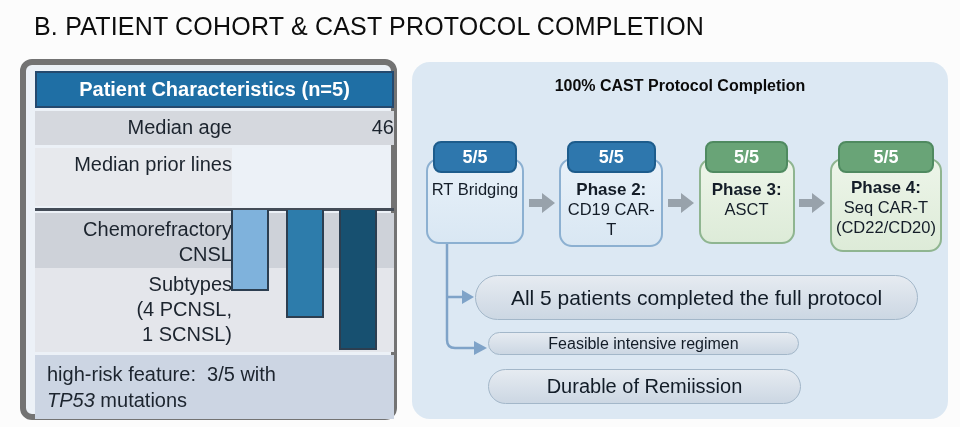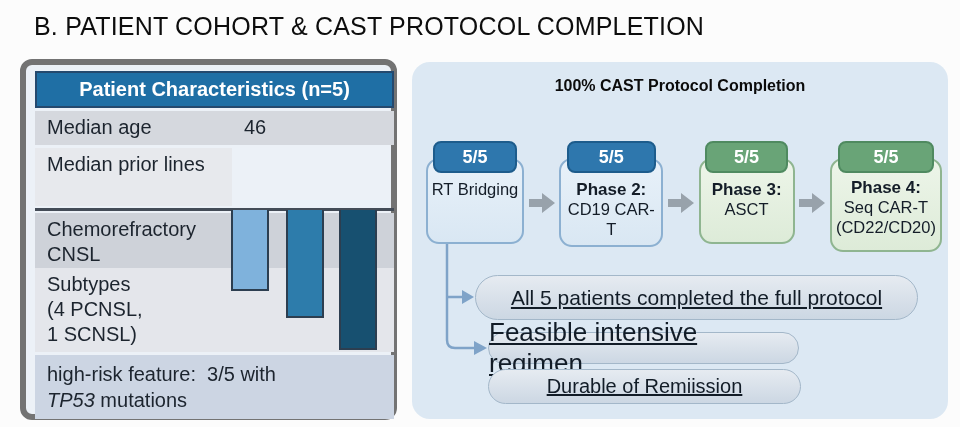--- a/index.html
+++ b/index.html
@@ -15,21 +15,21 @@
   .stage{position:relative; width:960px; height:427px; background:#fcfcfc; overflow:hidden;}
 
   .slide-title{position:absolute; left:34px; top:12px; font-size:25px; font-weight:normal; color:#0d0d0d; letter-spacing:.2px;}
 
   
   .patient-panel{position:absolute; left:20px; top:59px; width:377px; height:361px;
     background:#ecf1f7; border:6px solid #737373; border-radius:12px;}
   .patient-table{position:absolute; left:9px; top:6px; width:359px; display:flex; flex-direction:column;}
   .tbl-header{height:37px; background:var(--header-bg); border:2px solid var(--header-border);
     color:#fff; font-weight:bold; font-size:20px; display:flex; align-items:center; justify-content:center;}
-  .t-row{display:grid; grid-template-columns:197px 1fr; column-gap:0; margin-top:3px;}
+  .t-row{display:grid; grid-template-columns:197px 1fr; column-gap:0; margin-top:3px;text-align:right;}
   .t-row .cell{padding:4px 0 2px 12px; font-size:20px; color:#1c242e; line-height:1.25; white-space:pre-line; display:flex; flex-direction:column; justify-content:flex-start;}
   .row-1{height:34px;} .row-1 .cell{background:#d5d8de;}
   .row-2{height:58px;} .row-2 .cell{background:#e7e9ed;}
   .divider-line{height:3px; background:#444c57; margin-top:2px;}
   .row-3{height:52px; margin-top:2px;} .row-3 .cell{background:#ced2d9;}
   .row-4{height:84px;} .row-4 .cell{background:#e4e6eb;}
   .row-5{height:64px; margin-top:3px; background:#ccd5e3; padding:6px 0 0 12px;
     font-size:20px; color:#1c242e; line-height:1.3;}
   .cohort-bars{position:absolute; left:0; top:0; width:100%; height:100%; pointer-events:none;}
   .cohort-bar{position:absolute; top:145px; width:38px; border:2px solid #2c3e50; border-top:none;}
@@ -58,23 +58,23 @@
   .phase-name{font-weight:bold; font-size:17px;}
   .phase-detail{font-size:16.5px; white-space:pre-line;}
   .phase-arrow{align-self:flex-start; margin-top:51px; flex:0 0 auto;}
 
   .connector-svg{position:absolute; left:0; top:0; z-index:1;}
   .connector-svg path{stroke:var(--connector); stroke-width:2.5; fill:none;}
   .connector-svg polygon{fill:var(--connector);}
 
   .outcome-pill{position:absolute; z-index:2; border:1.5px solid #a3b7c9; border-radius:999px;
     background:linear-gradient(180deg,#e6ebf1,#ccd7e3); color:#121c27;
-    display:flex; align-items:center; justify-content:center;text-decoration:underline;}
+    display:flex; align-items:center; justify-content:center;}
   .pill-1{left:63px; top:213px; width:443px; height:45px; font-size:21px;}
-  .pill-2{left:76px; top:270px; width:311px; height:32px; font-size:26px;}
+  .pill-2{left:76px; top:270px; width:311px; height:23px; font-size:16px;}
   .pill-3{left:76px; top:307px; width:313px; height:35px; font-size:20px;}
 </style>
 </head>
 <body>
 
 <div class="stage">
 
   <div class="slide-title">B. PATIENT COHORT &amp; CAST PROTOCOL COMPLETION</div>
 
   <div class="patient-panel">

